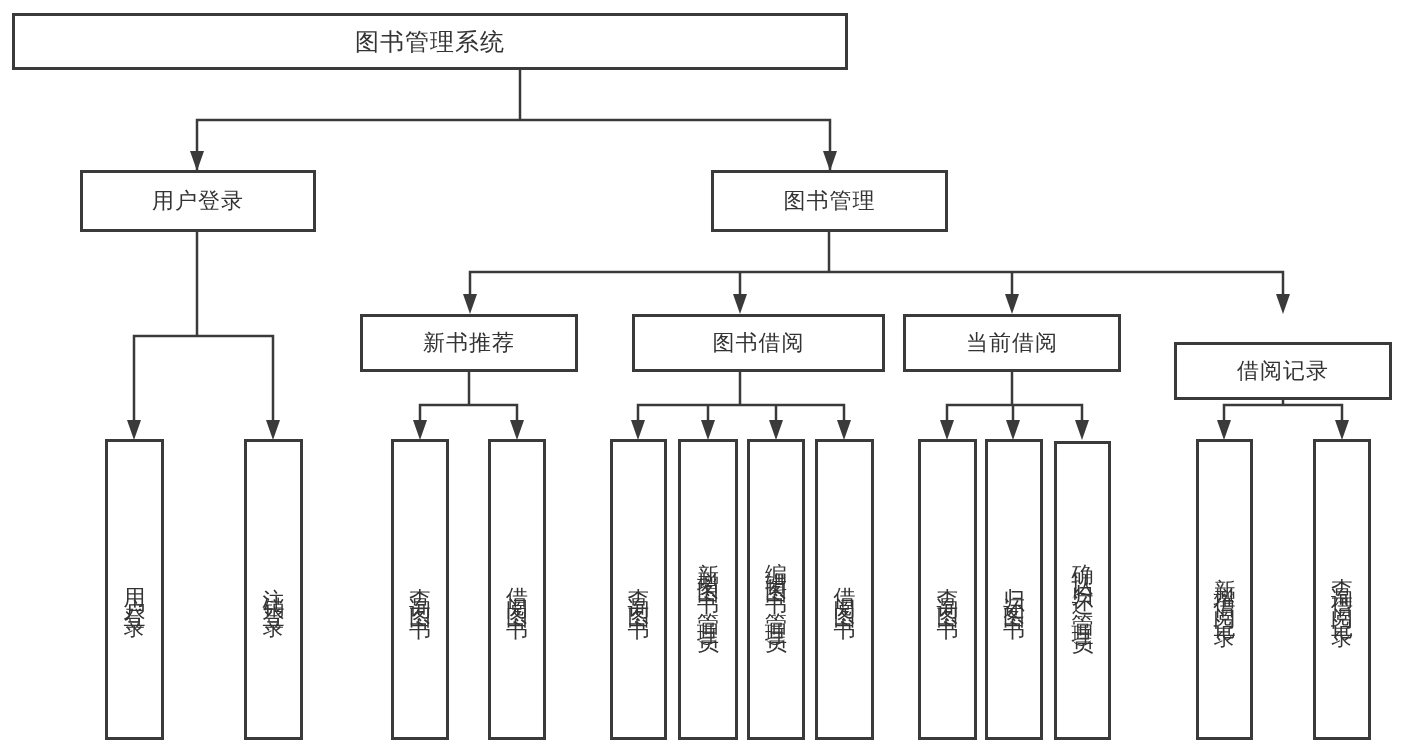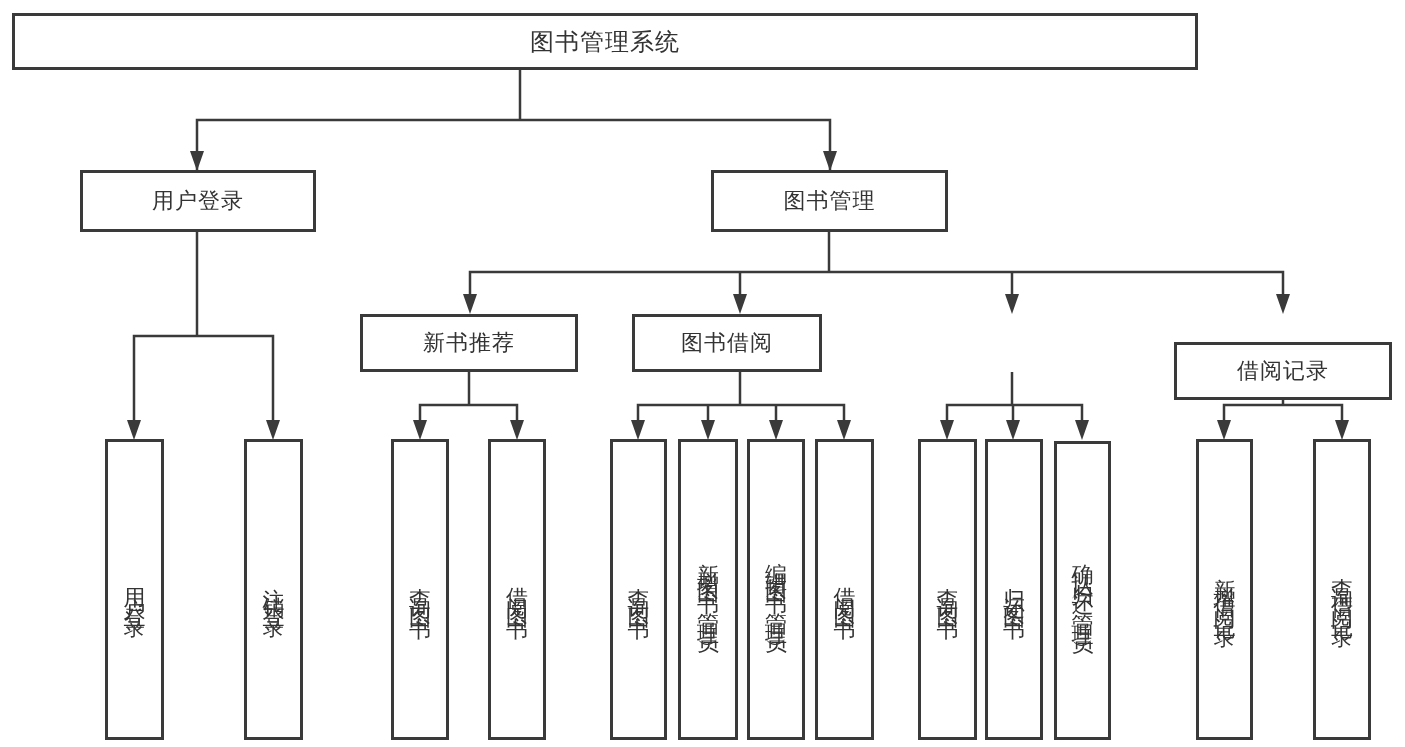--- a/index.html
+++ b/index.html
@@ -82,36 +82,39 @@
       <polygon points="1075,420 1089,420 1082,440"></polygon>
     </g>
     <g>
       <path d="M1283 372 V405"></path>
       <path d="M1224 432 V405 H1342 V432"></path>
       <polygon points="1217,420 1231,420 1224,440"></polygon>
       <polygon points="1335,420 1349,420 1342,440"></polygon>
     </g>
   </svg>
 
-  <div class="node hbox root" style="left:12px;top:13px;width:1186px;height:57px;">
+  <div class="node hbox root" style="left:12px;top:13px;width:836px;height:57px;">
     <span>图书管理系统</span>
   </div>
 
   <div class="node hbox" style="left:80px;top:170px;width:236px;height:62px;">
     <span>用户登录</span>
   </div>
   <div class="node hbox" style="left:711px;top:170px;width:237px;height:62px;">
     <span>图书管理</span>
   </div>
 
   <div class="node hbox" style="left:360px;top:314px;width:218px;height:58px;">
     <span>新书推荐</span>
   </div>
-  <div class="node hbox" style="left:632px;top:314px;width:190px;height:58px;">
+  <div class="node hbox" style="left:632px;top:314px;width:253px;height:58px;">
     <span>图书借阅</span>
+  </div>
+  <div class="node hbox" style="left:903px;top:314px;width:218px;height:58px;">
+    <span>当前借阅</span>
   </div>
   <div class="node hbox" style="left:1174px;top:314px;width:218px;height:58px;margin-top:28px;">
     <span>借阅记录</span>
   </div>
 
   <div class="node vbox" style="left:105px;top:439px;width:59px;height:301px;">
     <span class="label">用户登录</span>
   </div>
   <div class="node vbox" style="left:244px;top:439px;width:59px;height:301px;">
     <span class="label">注销登录</span>

